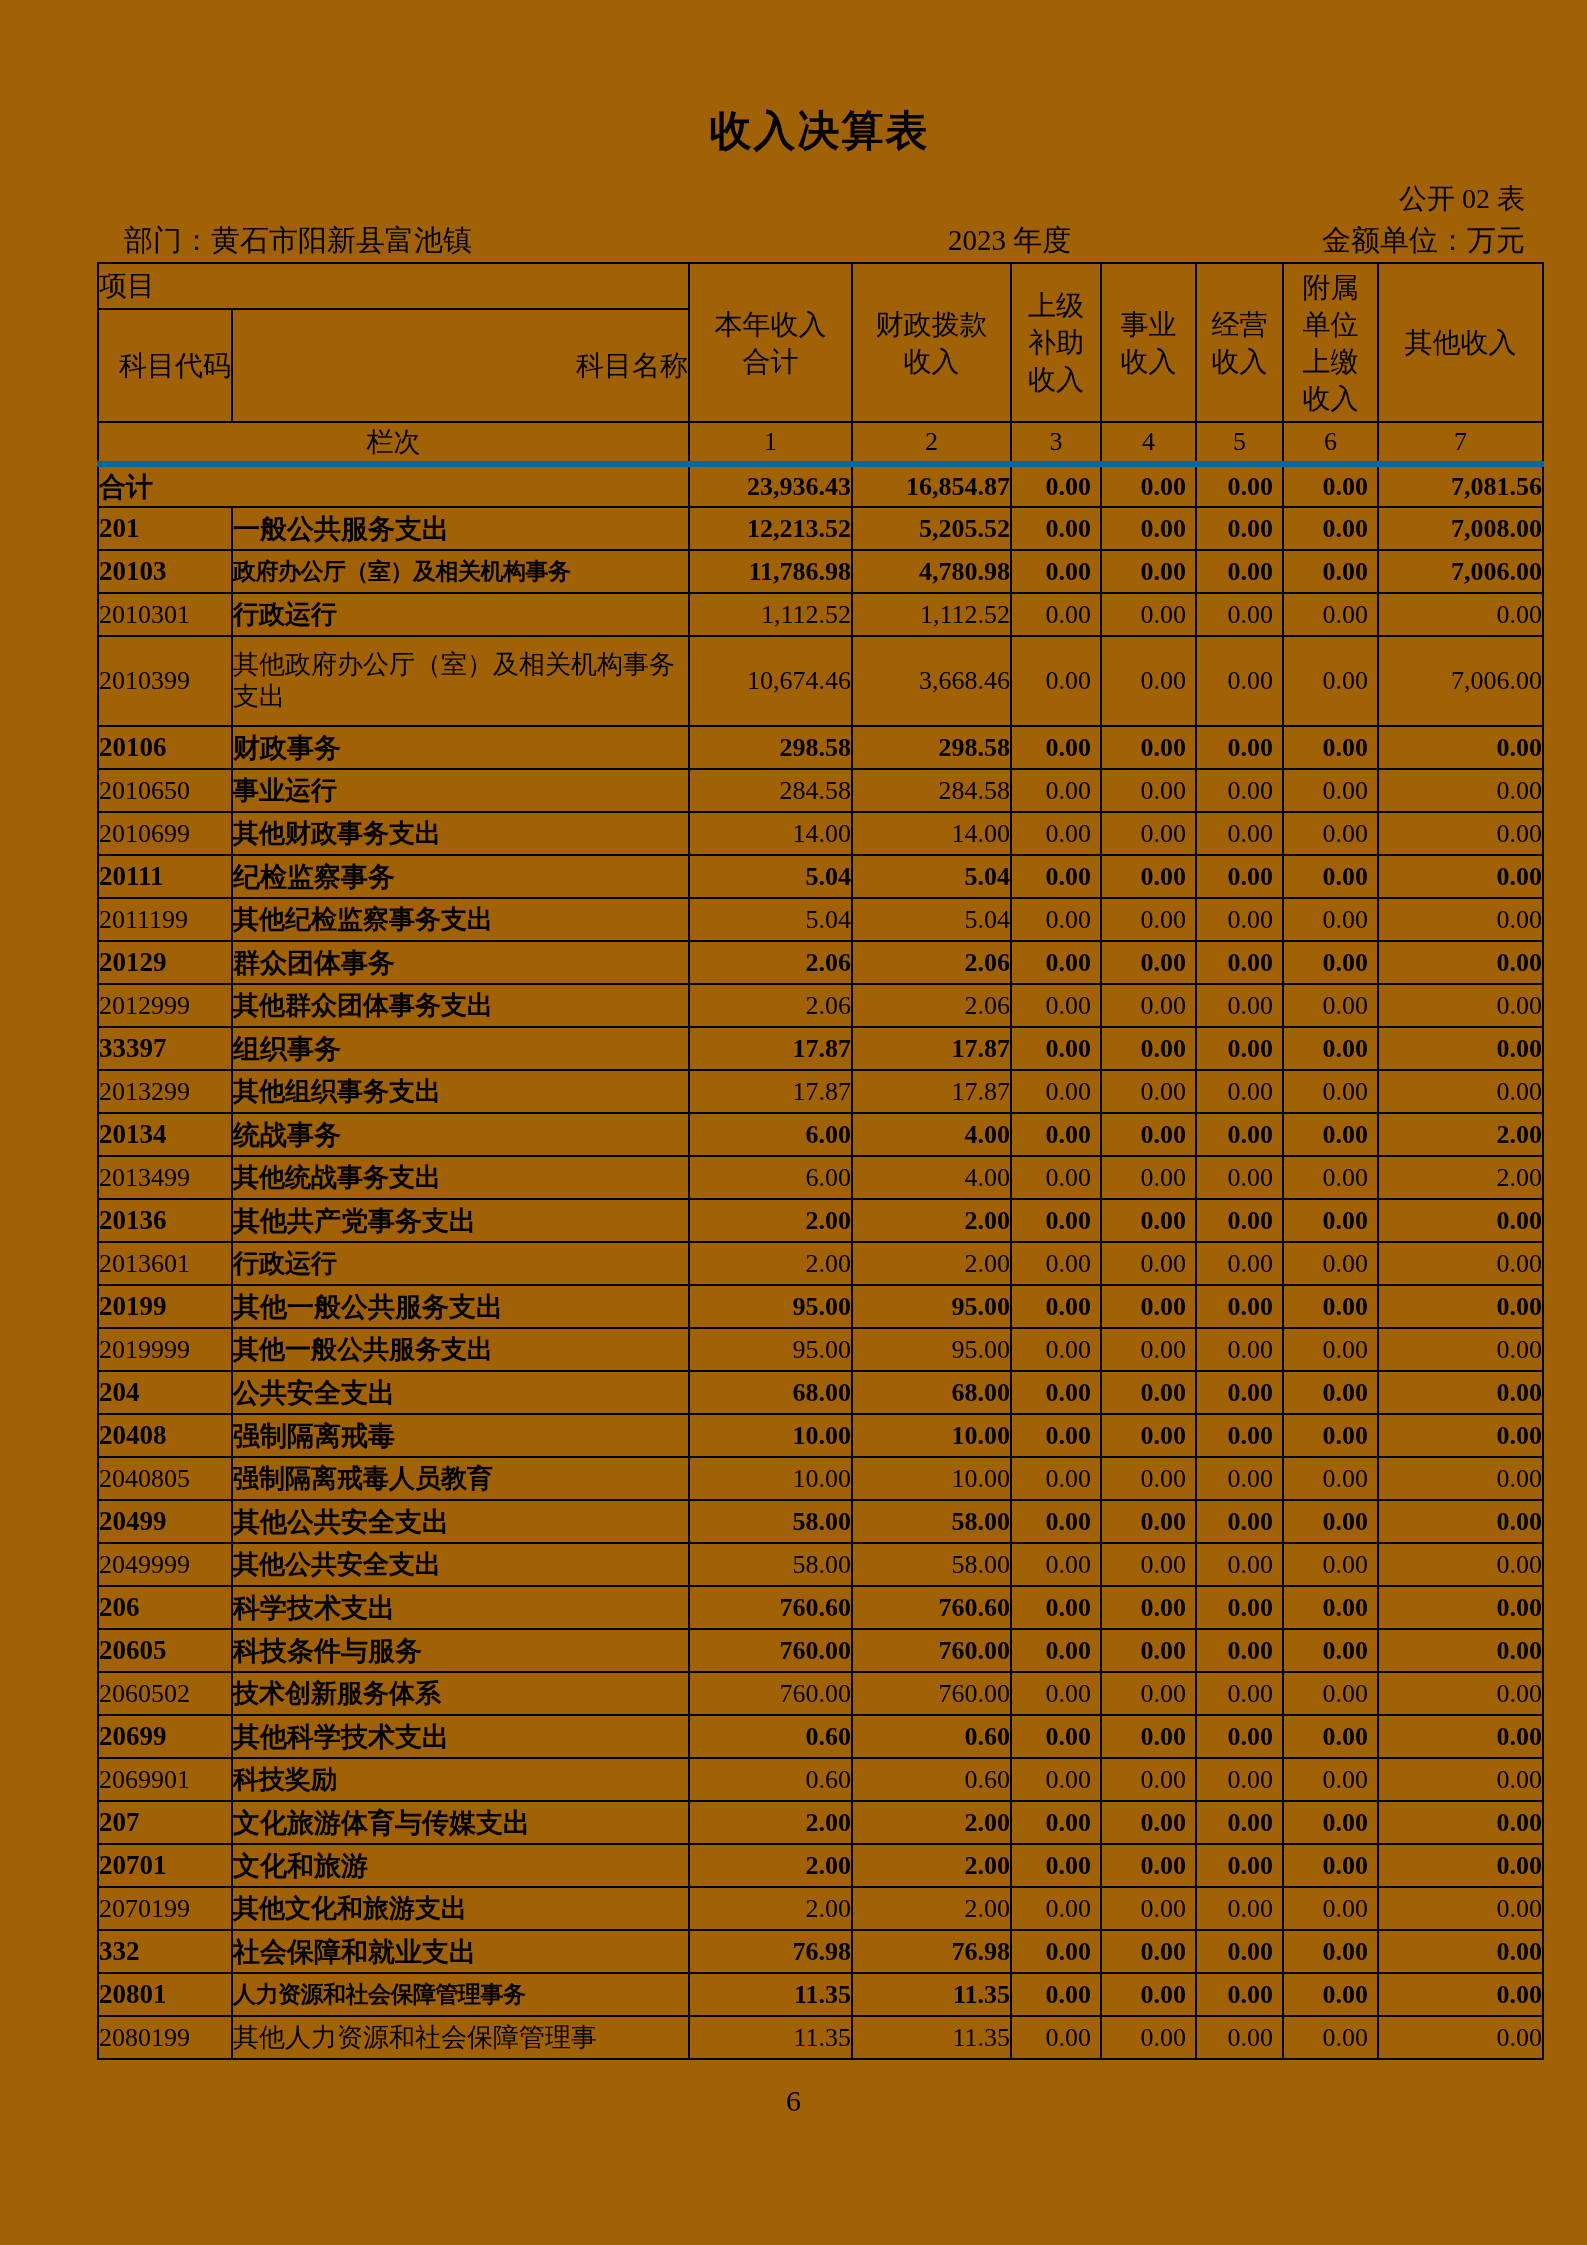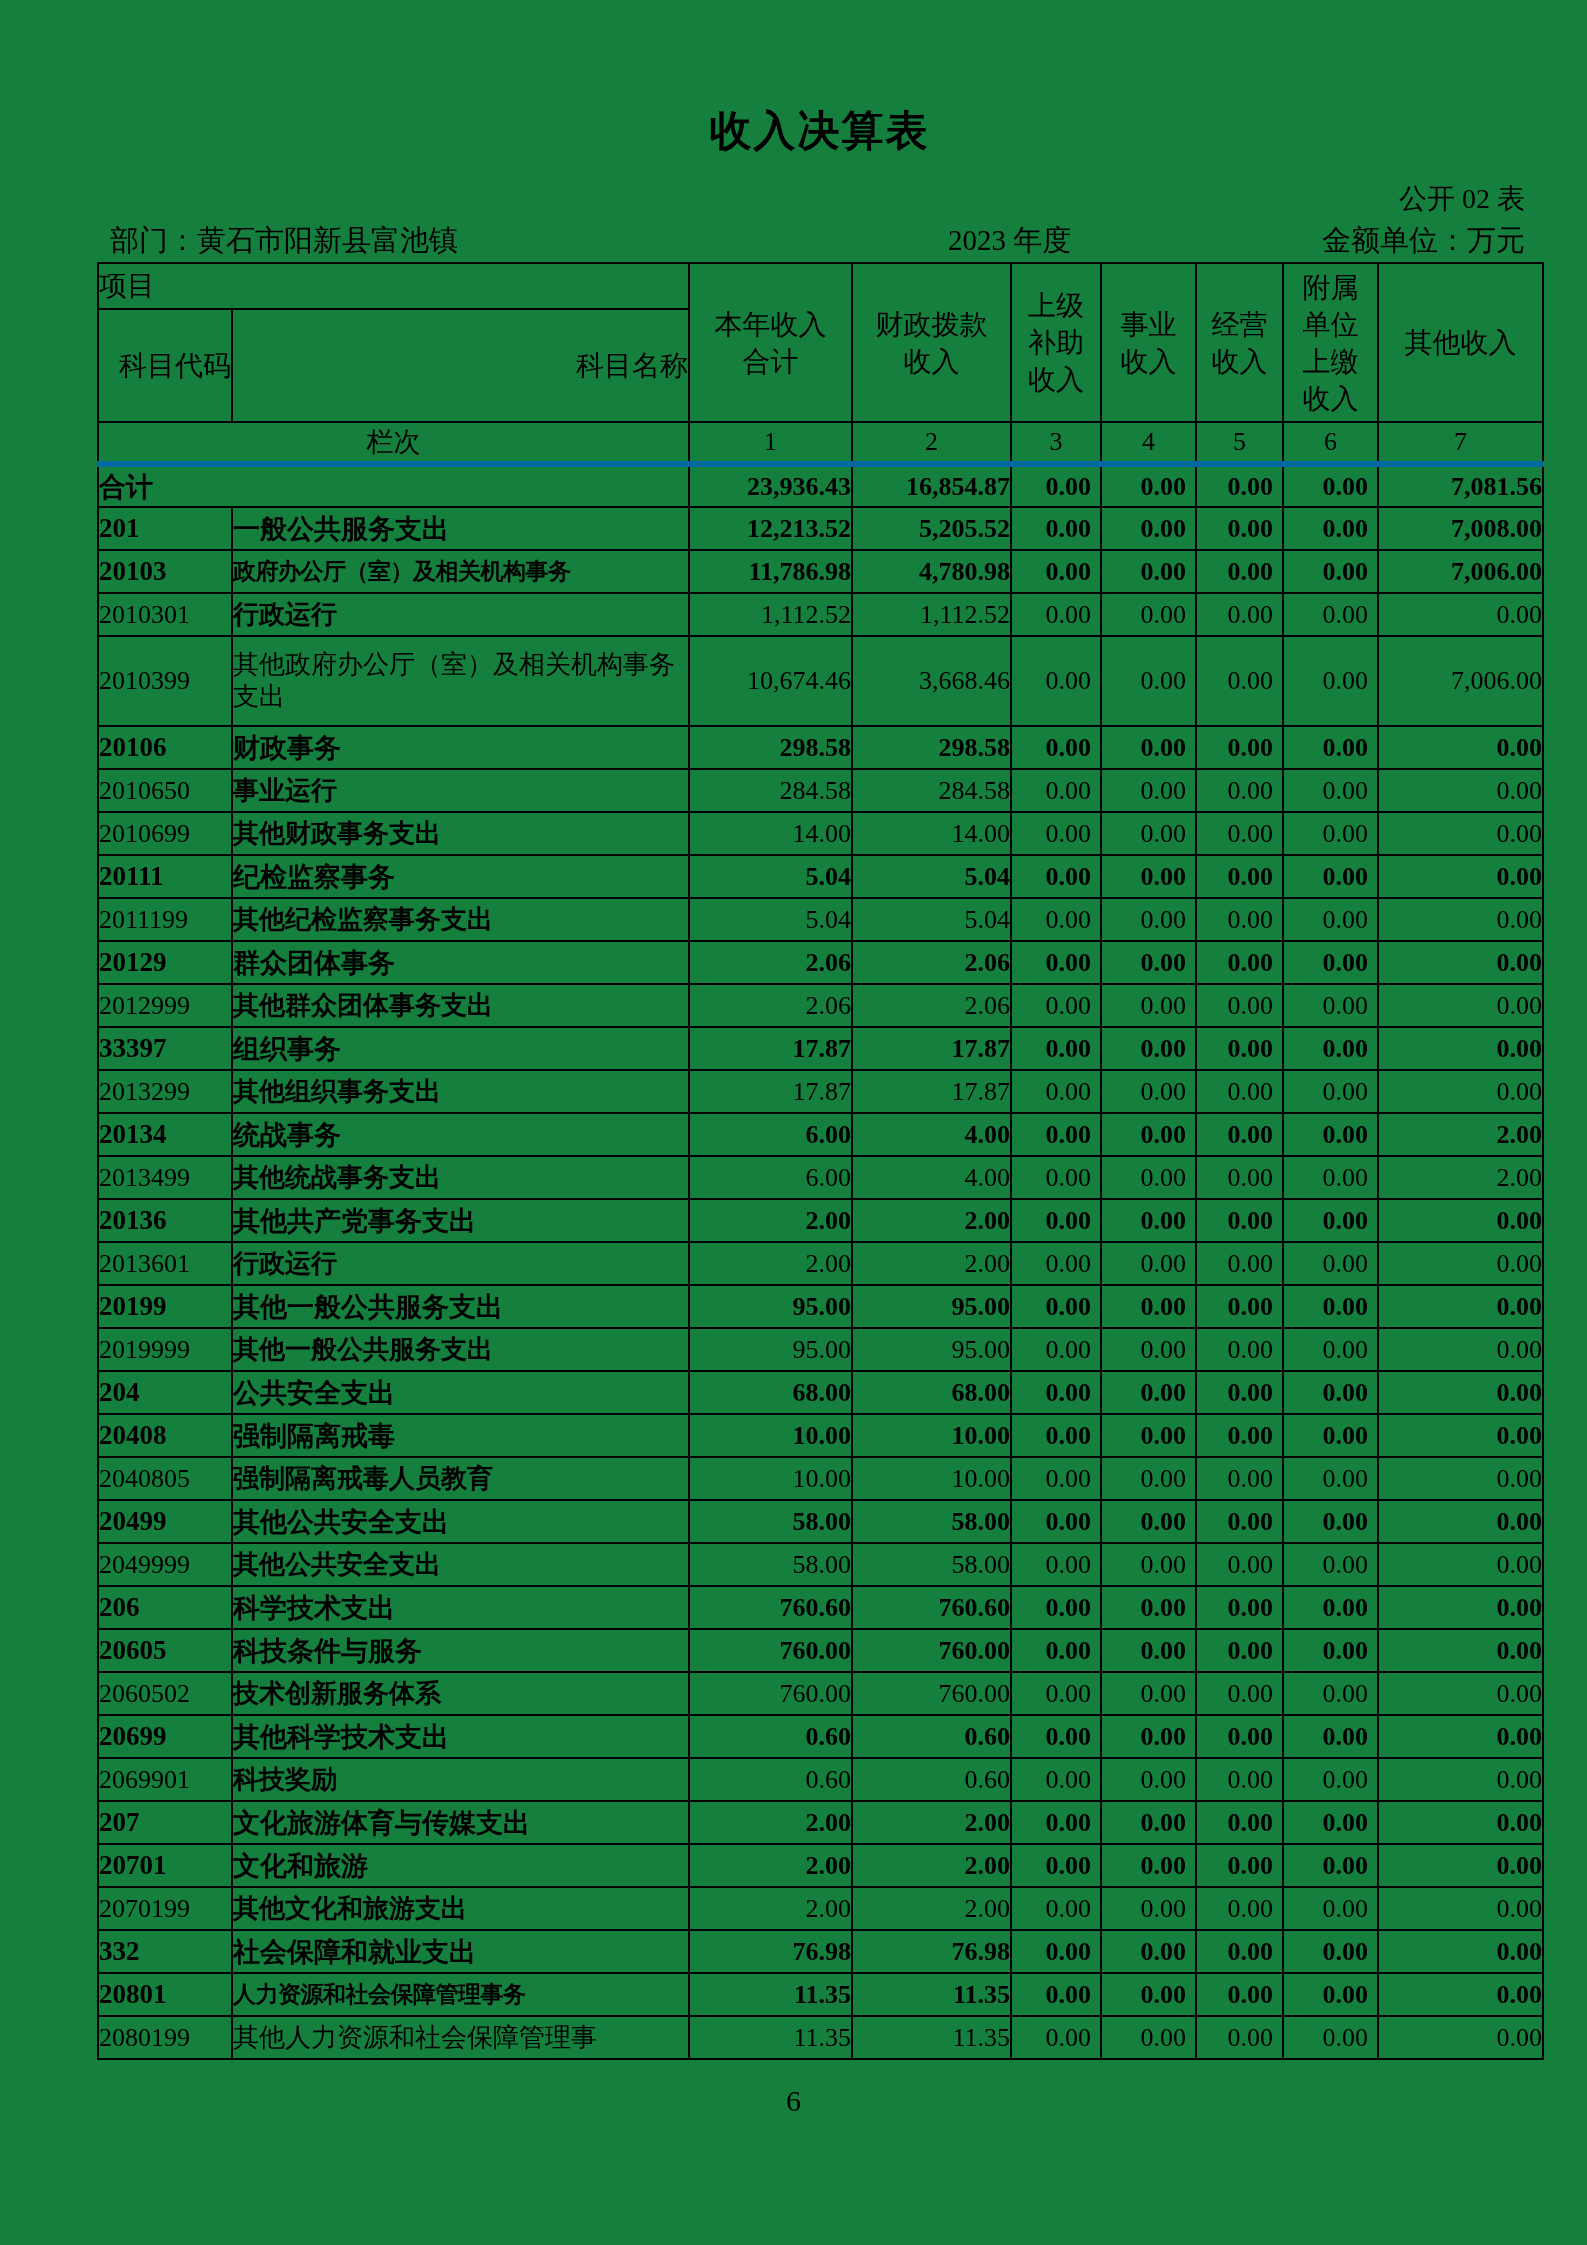--- a/index.html
+++ b/index.html
@@ -1,36 +1,36 @@
 <!DOCTYPE html>
 <html><head>
 <meta charset="utf-8">
 <style>
   html,body{margin:0;padding:0;background:#888;}
   .page{
     position:relative;
     width:1587px;height:2245px;
-    background:#15803d;
+    background:#a16207;
     font-family:"Liberation Serif","DejaVu Serif",serif;
     color:#000;
     overflow:hidden;
   }
   .doc-title{
     position:absolute;top:103px;left:97px;width:1445px;
     text-align:center;font-size:42px;font-weight:bold;letter-spacing:2px;
   }
   .sheet-label{
     position:absolute;top:180px;right:62px;
     font-size:28px;
   }
   .meta-row{
     position:absolute;top:221px;left:97px;width:1445px;height:36px;
     font-size:29px;
   }
-  .meta-dept{position:absolute;left:13px;top:0;}
+  .meta-dept{position:absolute;left:27px;top:0;}
   .meta-year{position:absolute;left:851px;top:0;}
   .meta-unit{position:absolute;right:17px;top:0;}
   table.income{
     position:absolute;top:262px;left:97px;
     border-collapse:collapse;table-layout:fixed;
     width:1445px;
   }
   table.income td,table.income th{
     border:2px solid #000;
     padding:0;

